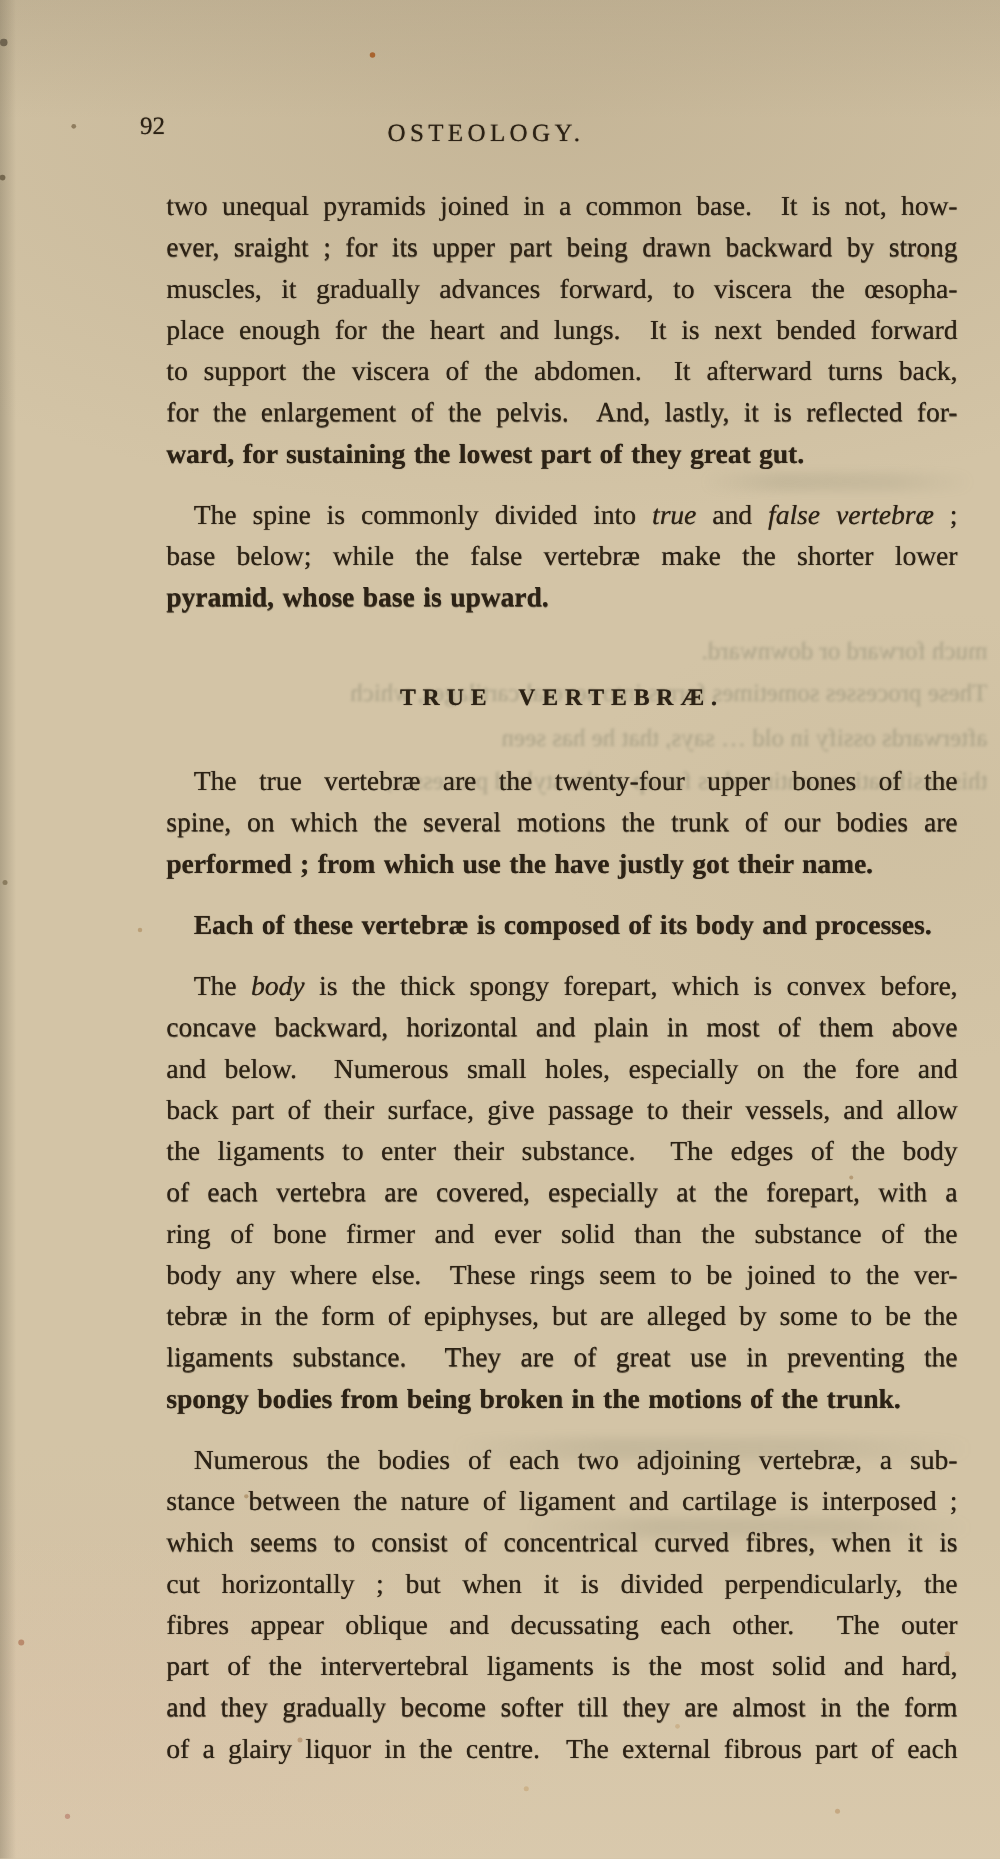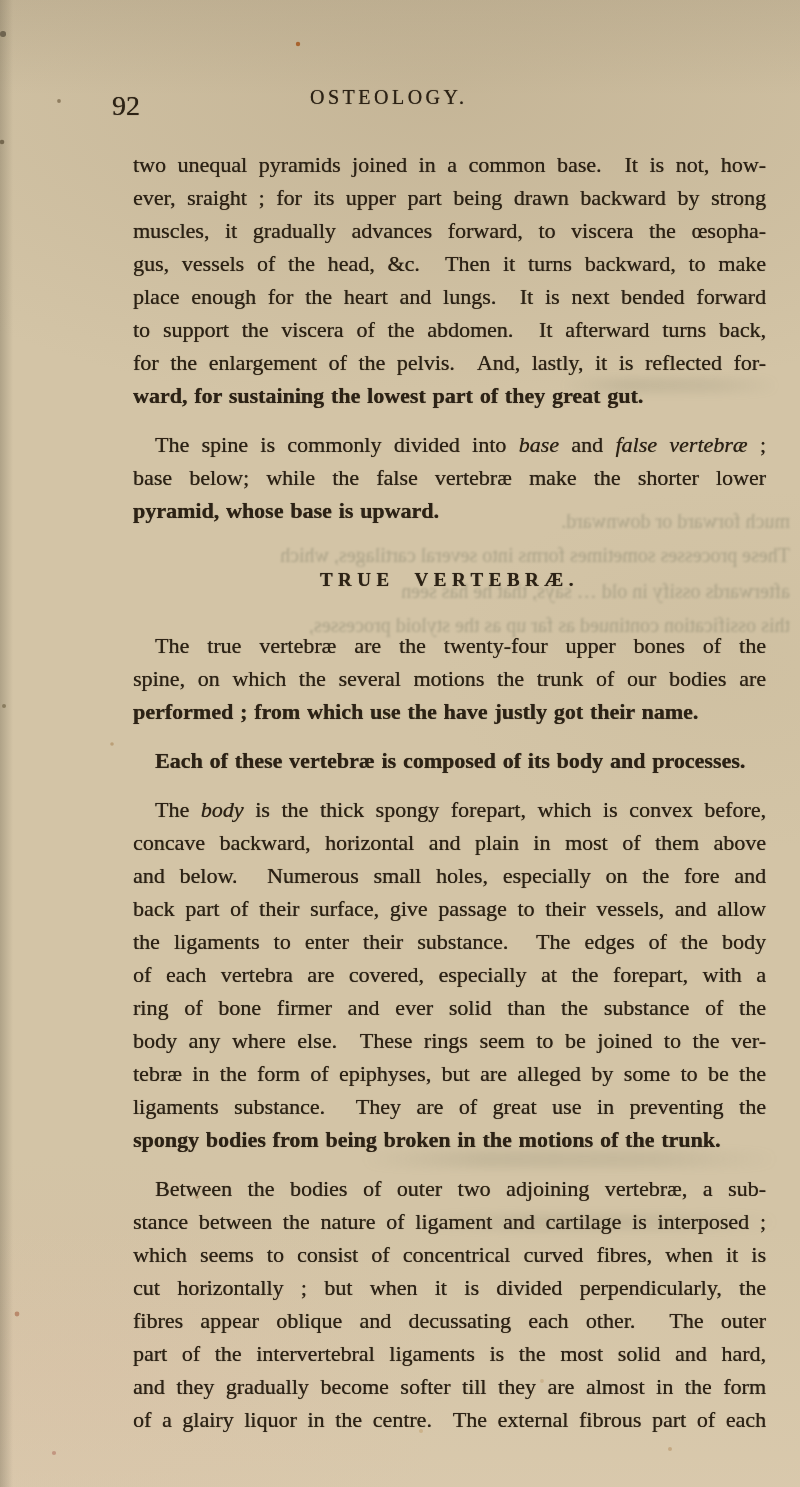--- a/index.html
+++ b/index.html
@@ -37,46 +37,46 @@
       541px 1380px 0 0.9px #cbb28c,
       58px 100px 0 0.9px #8f7d5f,
       740px 205px 0 0.8px #bfa37c,
       420px 1430px 0 1px #ccb28a,
       680px 941px 0 0.6px #b49a75,
       196px 1196px 0 0.7px #b59a74;
   }
   .header-row { position: absolute; top: 0; left: 0; width: 100%; }
   .page-number {
     position: absolute; left: 112px; top: 90px;
-    font-size: 28px; color: #2c2215;
+    font-size: 20px; color: #2c2215;
     text-shadow: 0 0 0.8px rgba(44,34,21,0.8);
   }
   .running-head {
-    position: absolute; left: 310px; top: 86px;
+    position: absolute; left: 310px; top: 96px;
     font-size: 20px; letter-spacing: 3.5px; color: #2c2215;
     text-shadow: 0 0 0.8px rgba(44,34,21,0.8);
   }
   .text-column {
     position: absolute; left: 117px; top: 132px; width: 665px;
     font-size: 22px; line-height: 33px; color: #2c2215;
     text-shadow: 0.2px 0.2px 0.7px rgba(44,34,21,0.85);
     word-spacing: 0.06em;
     z-index: 3;
   }
   .para { margin: 16px; }
   .tline {
     white-space: pre-wrap;
     text-align: justify;
     text-align-last: justify;
   }
   .tline.last { text-align-last: left; font-weight: bold; }
   .para.indent .tline:first-child { text-indent: 22px; }
   .it { font-style: italic; }
   .heading {
-    margin-top: 36px; margin-bottom: 40px;
+    margin-top: 48px; margin-bottom: 40px;
     height: 26px;
     text-align: center;
     font-size: 19px; font-weight: 700;
     letter-spacing: 5.5px; word-spacing: 10px;
     color: #2c2215;
     text-shadow: 0 0 0.8px rgba(44,34,21,0.8);
   }
   .show-through-layer {
     position: absolute; inset: 0; z-index: 1; pointer-events: none;
   }
@@ -117,28 +117,27 @@
 <div class="header-row">
   <div class="page-number">92</div>
   <div class="running-head">OSTEOLOGY.</div>
 </div>
 
 <div class="text-column">
     <div class="para">
       <div class="tline"><span>two unequal pyramids joined in a common base.  It is not, how-</span></div>
       <div class="tline"><span>ever, sraight ; for its upper part being drawn backward by strong</span></div>
       <div class="tline"><span>muscles, it gradually advances forward, to viscera the œsopha-</span></div>
-      <div class="tline"><span>gus, vessels of the head, &amp;c.  Then it turns backward, to make</span></div>
       <div class="tline"><span>place enough for the heart and lungs.  It is next bended forward</span></div>
       <div class="tline"><span>to support the viscera of the abdomen.  It afterward turns back,</span></div>
       <div class="tline"><span>for the enlargement of the pelvis.  And, lastly, it is reflected for-</span></div>
       <div class="tline last"><span>ward, for sustaining the lowest part of they great gut.</span></div>
     </div>
     <div class="para indent">
-      <div class="tline"><span>The spine is commonly divided into </span><span class="it">base</span><span> and </span><span class="it">false vertebræ</span><span> ;</span></div>
+      <div class="tline"><span>The spine is commonly divided into </span><span class="it">true</span><span> and </span><span class="it">false vertebræ</span><span> ;</span></div>
       <div class="tline"><span>base below; while the false vertebræ make the shorter lower</span></div>
       <div class="tline last"><span>pyramid, whose base is upward.</span></div>
     </div>
     <div class="heading">TRUE VERTEBRÆ.</div>
     <div class="para indent">
       <div class="tline"><span>The true vertebræ are the twenty-four upper bones of the</span></div>
       <div class="tline"><span>spine, on which the several motions the trunk of our bodies are</span></div>
       <div class="tline last"><span>performed ; from which use the have justly got their name.</span></div>
     </div>
     <div class="para indent">
@@ -151,21 +150,21 @@
       <div class="tline"><span>back part of their surface, give passage to their vessels, and allow</span></div>
       <div class="tline"><span>the ligaments to enter their substance.  The edges of the body</span></div>
       <div class="tline"><span>of each vertebra are covered, especially at the forepart, with a</span></div>
       <div class="tline"><span>ring of bone firmer and ever solid than the substance of the</span></div>
       <div class="tline"><span>body any where else.  These rings seem to be joined to the ver-</span></div>
       <div class="tline"><span>tebræ in the form of epiphyses, but are alleged by some to be the</span></div>
       <div class="tline"><span>ligaments substance.  They are of great use in preventing the</span></div>
       <div class="tline last"><span>spongy bodies from being broken in the motions of the trunk.</span></div>
     </div>
     <div class="para indent">
-      <div class="tline"><span>Between the bodies of outer two adjoining vertebræ, a sub-</span></div>
+      <div class="tline"><span>Numerous the bodies of each two adjoining vertebræ, a sub-</span></div>
       <div class="tline"><span>stance between the nature of ligament and cartilage is interposed ;</span></div>
       <div class="tline"><span>which seems to consist of concentrical curved fibres, when it is</span></div>
       <div class="tline"><span>cut horizontally ; but when it is divided perpendicularly, the</span></div>
       <div class="tline"><span>fibres appear oblique and decussating each other.  The outer</span></div>
       <div class="tline"><span>part of the intervertebral ligaments is the most solid and hard,</span></div>
       <div class="tline"><span>and they gradually become softer till they are almost in the form</span></div>
       <div class="tline"><span>of a glairy liquor in the centre.  The external fibrous part of each</span></div>
     </div>
   </div>
 

